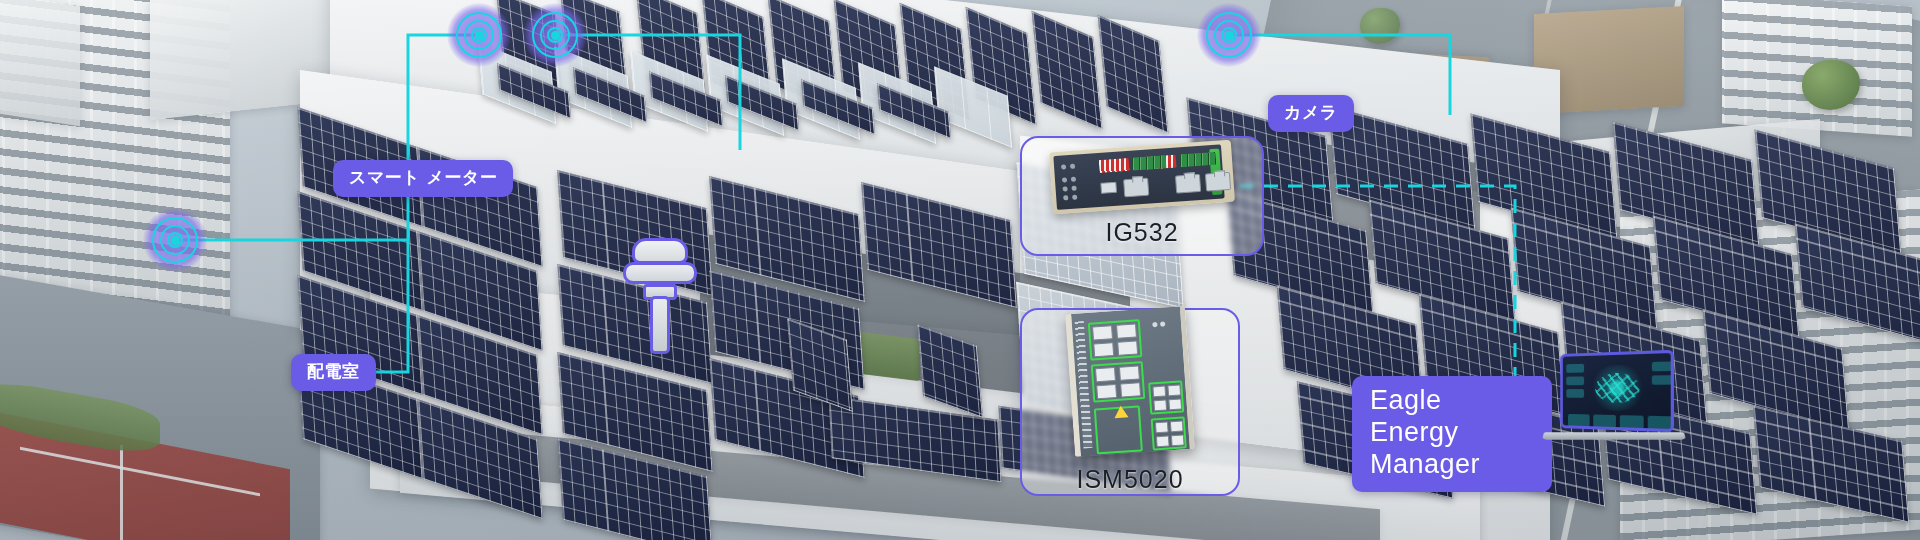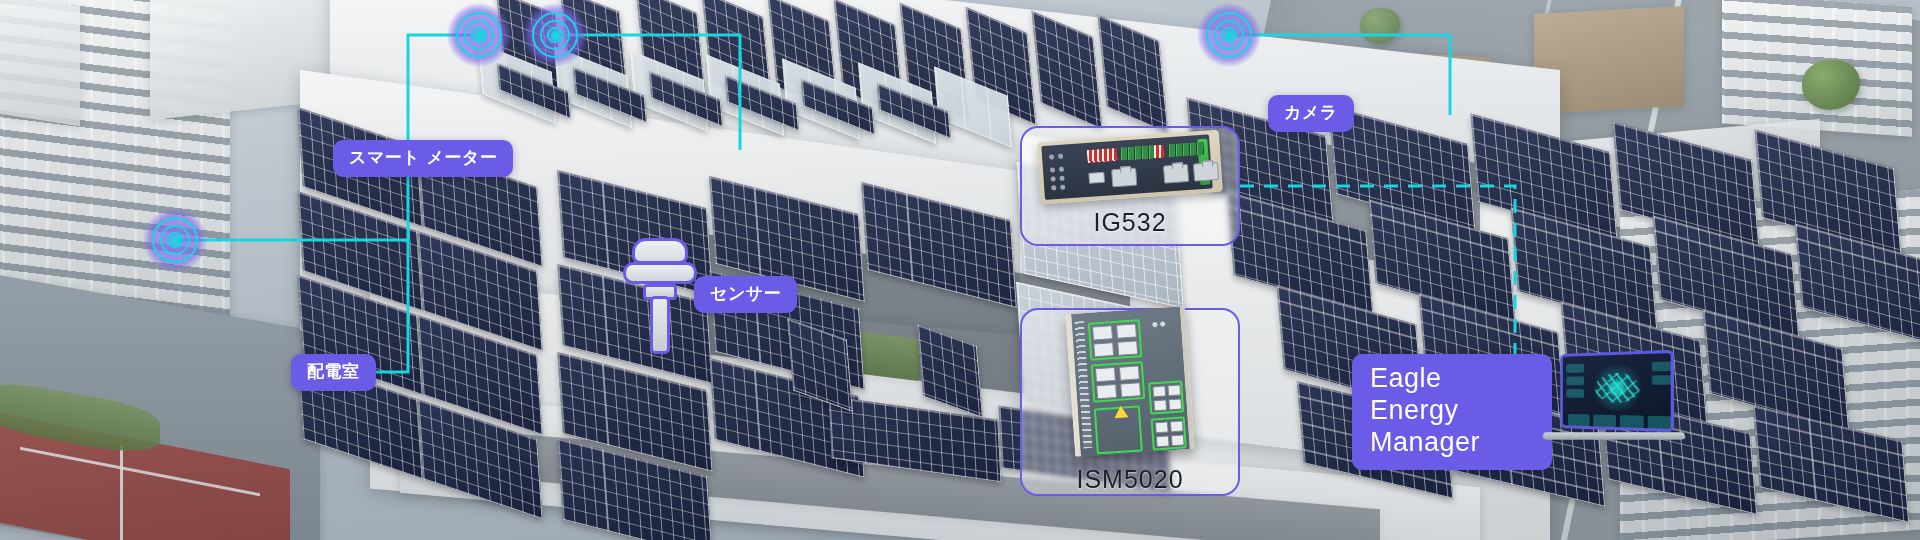--- a/index.html
+++ b/index.html
@@ -407,49 +407,48 @@
         <div class="dot"></div>
     </div>
 
     <div class="sensor" style="left:610px; top:238px; width:100px; height:118px;">
       <div class="body o1" style="left:22px; top:0px;"></div>
       <div class="body o2" style="left:13px; top:24px;"></div>
       <div class="body o3" style="left:33px; top:46px;"></div>
       <div class="body o4" style="left:40px; top:58px;"></div>
     </div>
 
-    <div class="pill jp" style="left:333px; top:140px;">スマート メーター</div>
+    <div class="pill jp" style="left:333px; top:160px;">スマート メーター</div>
 
 
     <div class="pill jp" style="left:1268px; top:95px;">カメラ</div>
 
-    <div class="pill jp" style="left:694px; top:276px;">センサー</div>
 
     <div class="pill jp" style="left:291px; top:354px;">配電室</div>
 
-    <div class="pill big" style="left:1352px; top:354px; width:200px;">Eagle Energy
+    <div class="pill big" style="left:1352px; top:376px; width:200px;">Eagle Energy
 Manager</div>
 
     <div class="laptop" style="left:1555px; top:352px;">
       <div class="scr">
         <div class="viz"></div>
         <div class="tile" style="left:4px;  top:8px;  width:20px; height:9px;"></div>
         <div class="tile" style="left:4px;  top:21px; width:20px; height:9px;"></div>
         <div class="tile" style="left:4px;  top:34px; width:20px; height:9px;"></div>
         <div class="tile" style="left:94px; top:8px;  width:20px; height:9px;"></div>
         <div class="tile" style="left:94px; top:21px; width:20px; height:9px;"></div>
         <div class="tile" style="left:6px;  top:60px; width:24px; height:13px;"></div>
         <div class="tile" style="left:34px; top:60px; width:24px; height:13px;"></div>
         <div class="tile" style="left:62px; top:60px; width:24px; height:13px;"></div>
         <div class="tile" style="left:90px; top:60px; width:24px; height:13px;"></div>
       </div>
       <div class="base"></div>
     </div>
 
-    <div class="card" style="left:1020px; top:126px; width:220px; height:120px;">
+    <div class="card" style="left:1020px; top:136px; width:244px; height:120px;">
       <div class="ig">
         <div class="face">
           <div class="grn"></div>
 
           <div class="led" style="left:7px;  top:9px;"></div>
           <div class="led" style="left:16px; top:9px;"></div>
           <div class="led" style="left:7px;  top:22px;"></div>
           <div class="led" style="left:16px; top:22px;"></div>
           <div class="led" style="left:7px;  top:31px;"></div>
           <div class="led" style="left:16px; top:31px;"></div>

